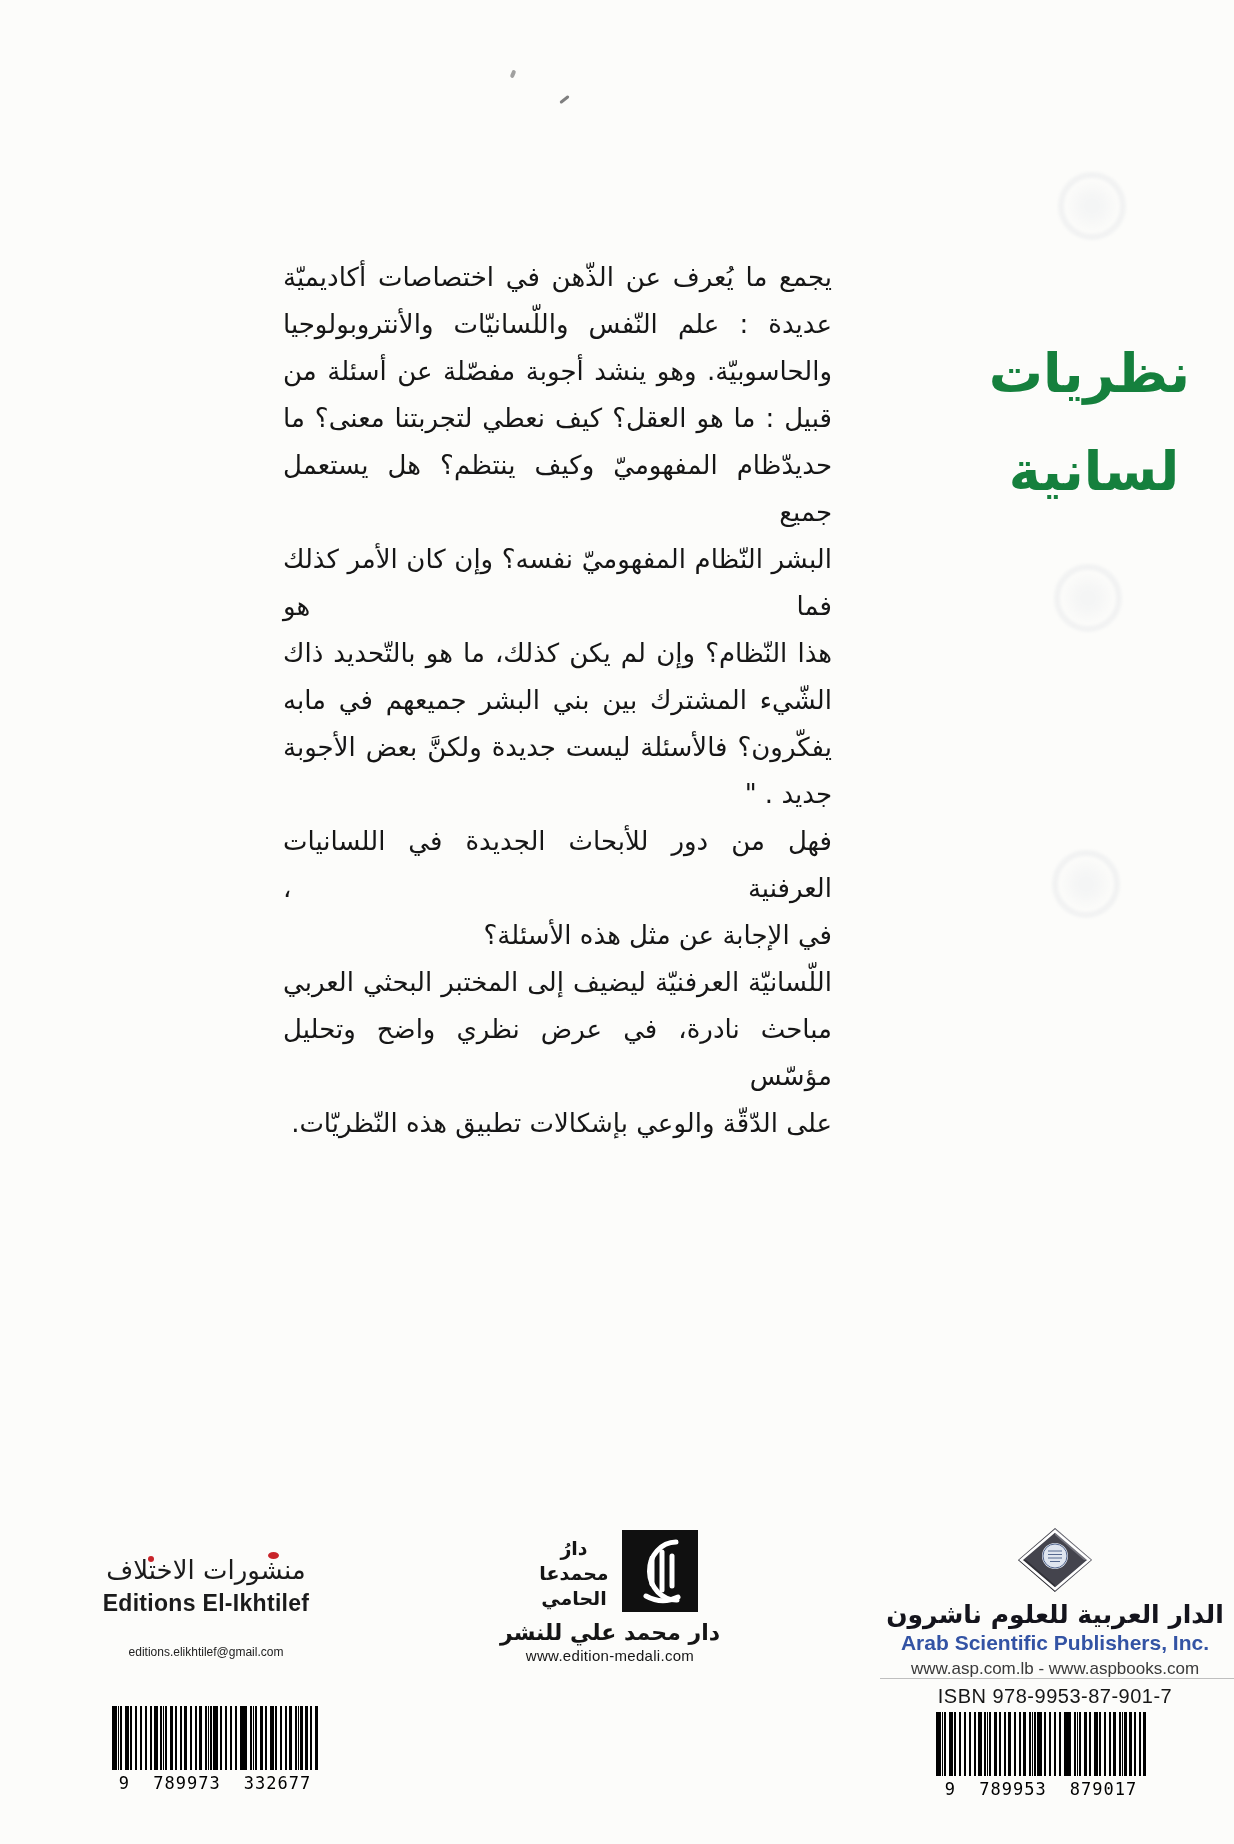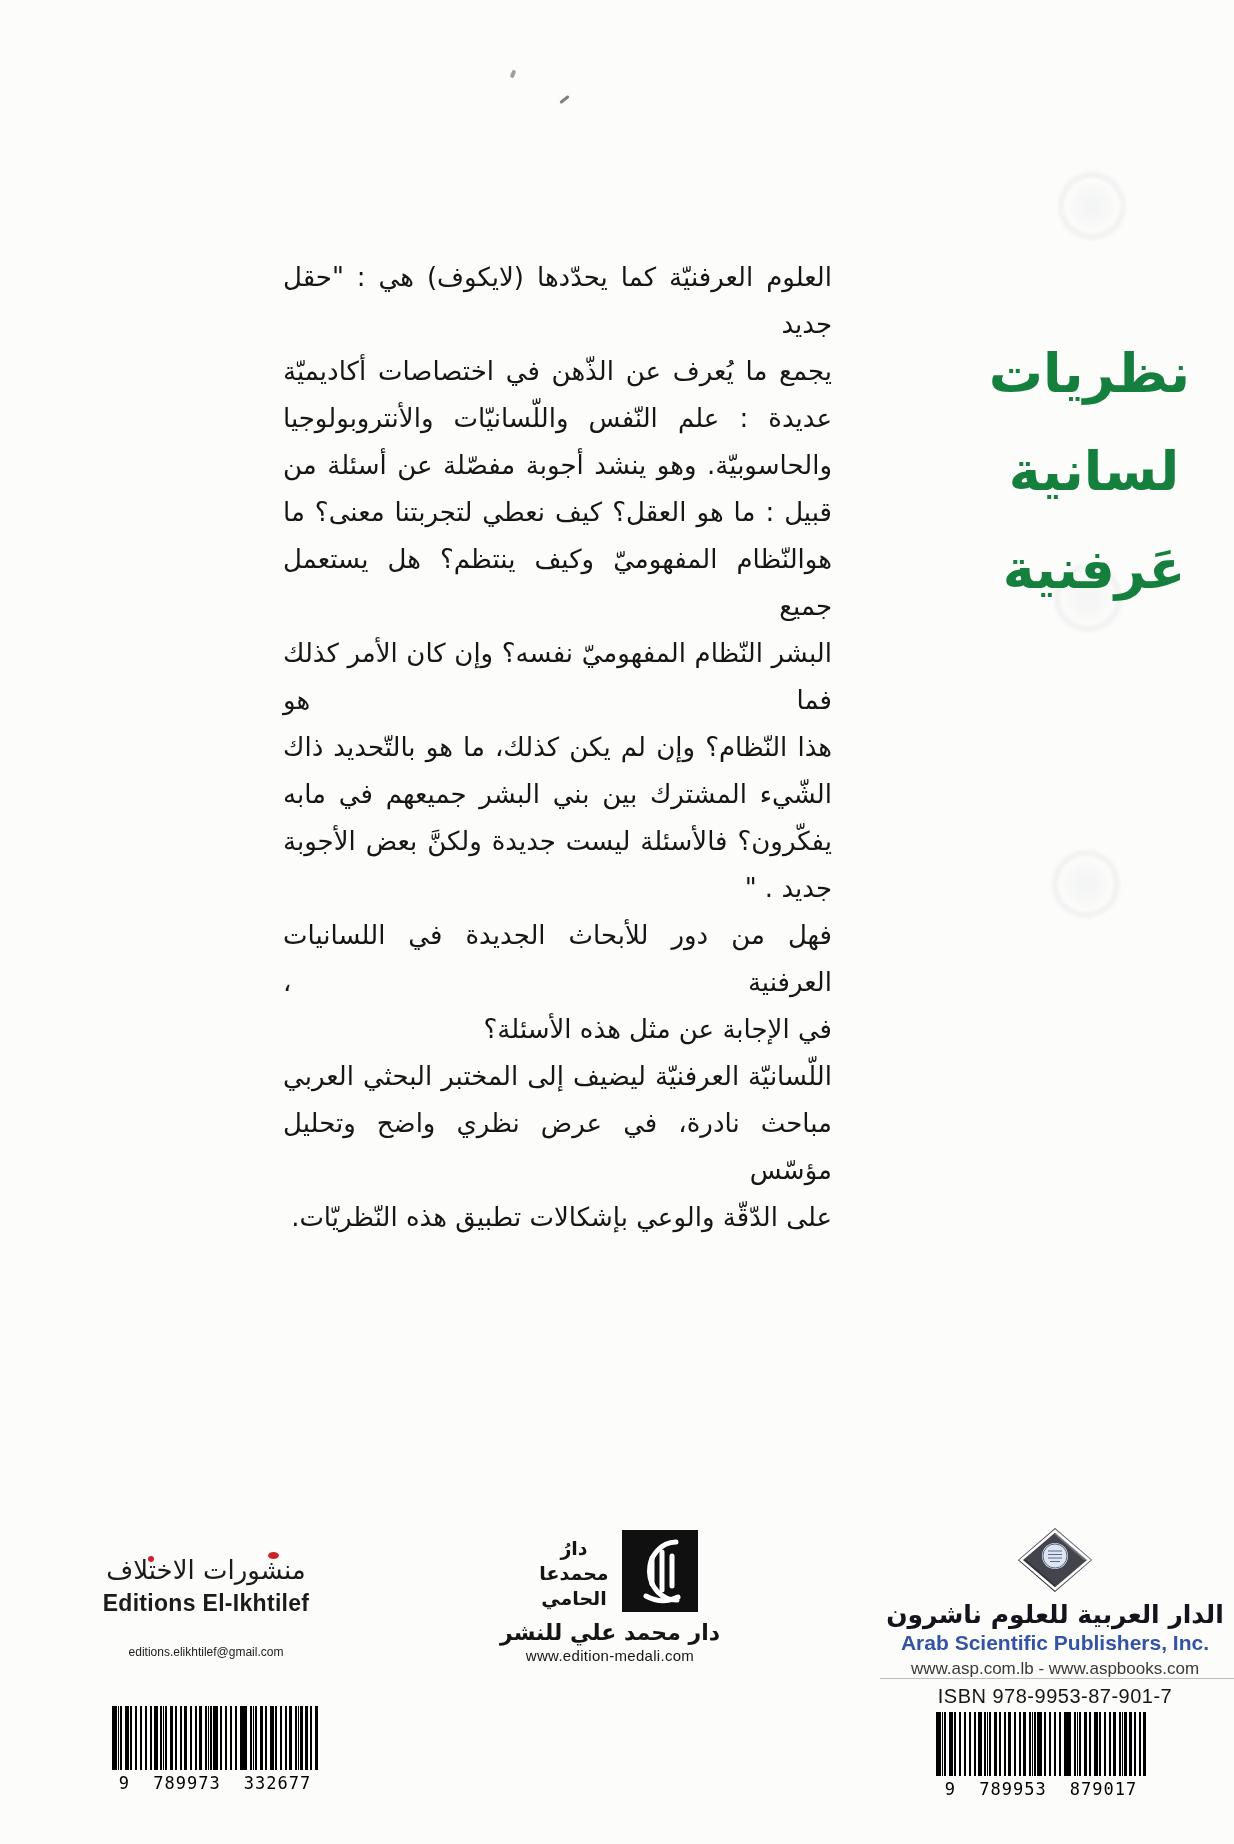--- a/index.html
+++ b/index.html
@@ -75,30 +75,28 @@
 
   <div class="speck1"></div>
   <div class="speck2"></div>
   <div class="stamp s1"></div>
   <div class="stamp s2"></div>
   <div class="stamp s3"></div>
 
   <div class="title">
     <div>نظريات</div>
     <div>لسانية</div>
-    <div>عَرفنية</div>
   </div>
 
   <div class="body-text">
-    <div class="bline">العلوم العرفنيّة كما يحدّدها (لايكوف) هي : "حقل جديد</div>
     <div class="bline">يجمع ما يُعرف عن الذّهن في اختصاصات أكاديميّة</div>
     <div class="bline">عديدة : علم النّفس واللّسانيّات والأنتروبولوجيا</div>
     <div class="bline">والحاسوبيّة. وهو ينشد أجوبة مفصّلة عن أسئلة من</div>
     <div class="bline">قبيل : ما هو العقل؟ كيف نعطي لتجربتنا معنى؟ ما</div>
-    <div class="bline">هوالنّظام المفهوميّ وكيف ينتظم؟ هل يستعمل جميع</div>
+    <div class="bline">حديدّظام المفهوميّ وكيف ينتظم؟ هل يستعمل جميع</div>
     <div class="bline">البشر النّظام المفهوميّ نفسه؟ وإن كان الأمر كذلك فما هو</div>
     <div class="bline">هذا النّظام؟ وإن لم يكن كذلك، ما هو بالتّحديد ذاك</div>
     <div class="bline">الشّيء المشترك بين بني البشر جميعهم في مابه</div>
     <div class="bline">يفكّرون؟ فالأسئلة ليست جديدة ولكنَّ بعض الأجوبة</div>
     <div class="bline pend">جديد . "</div>
     <div class="bline">فهل من دور للأبحاث الجديدة في اللسانيات العرفنية ،</div>
     <div class="bline pend">في الإجابة عن مثل هذه الأسئلة؟</div>
     <div class="bline">اللّسانيّة العرفنيّة ليضيف إلى المختبر البحثي العربي</div>
     <div class="bline">مباحث نادرة، في عرض نظري واضح وتحليل مؤسّس</div>
     <div class="bline pend">على الدّقّة والوعي بإشكالات تطبيق هذه النّظريّات.</div>

